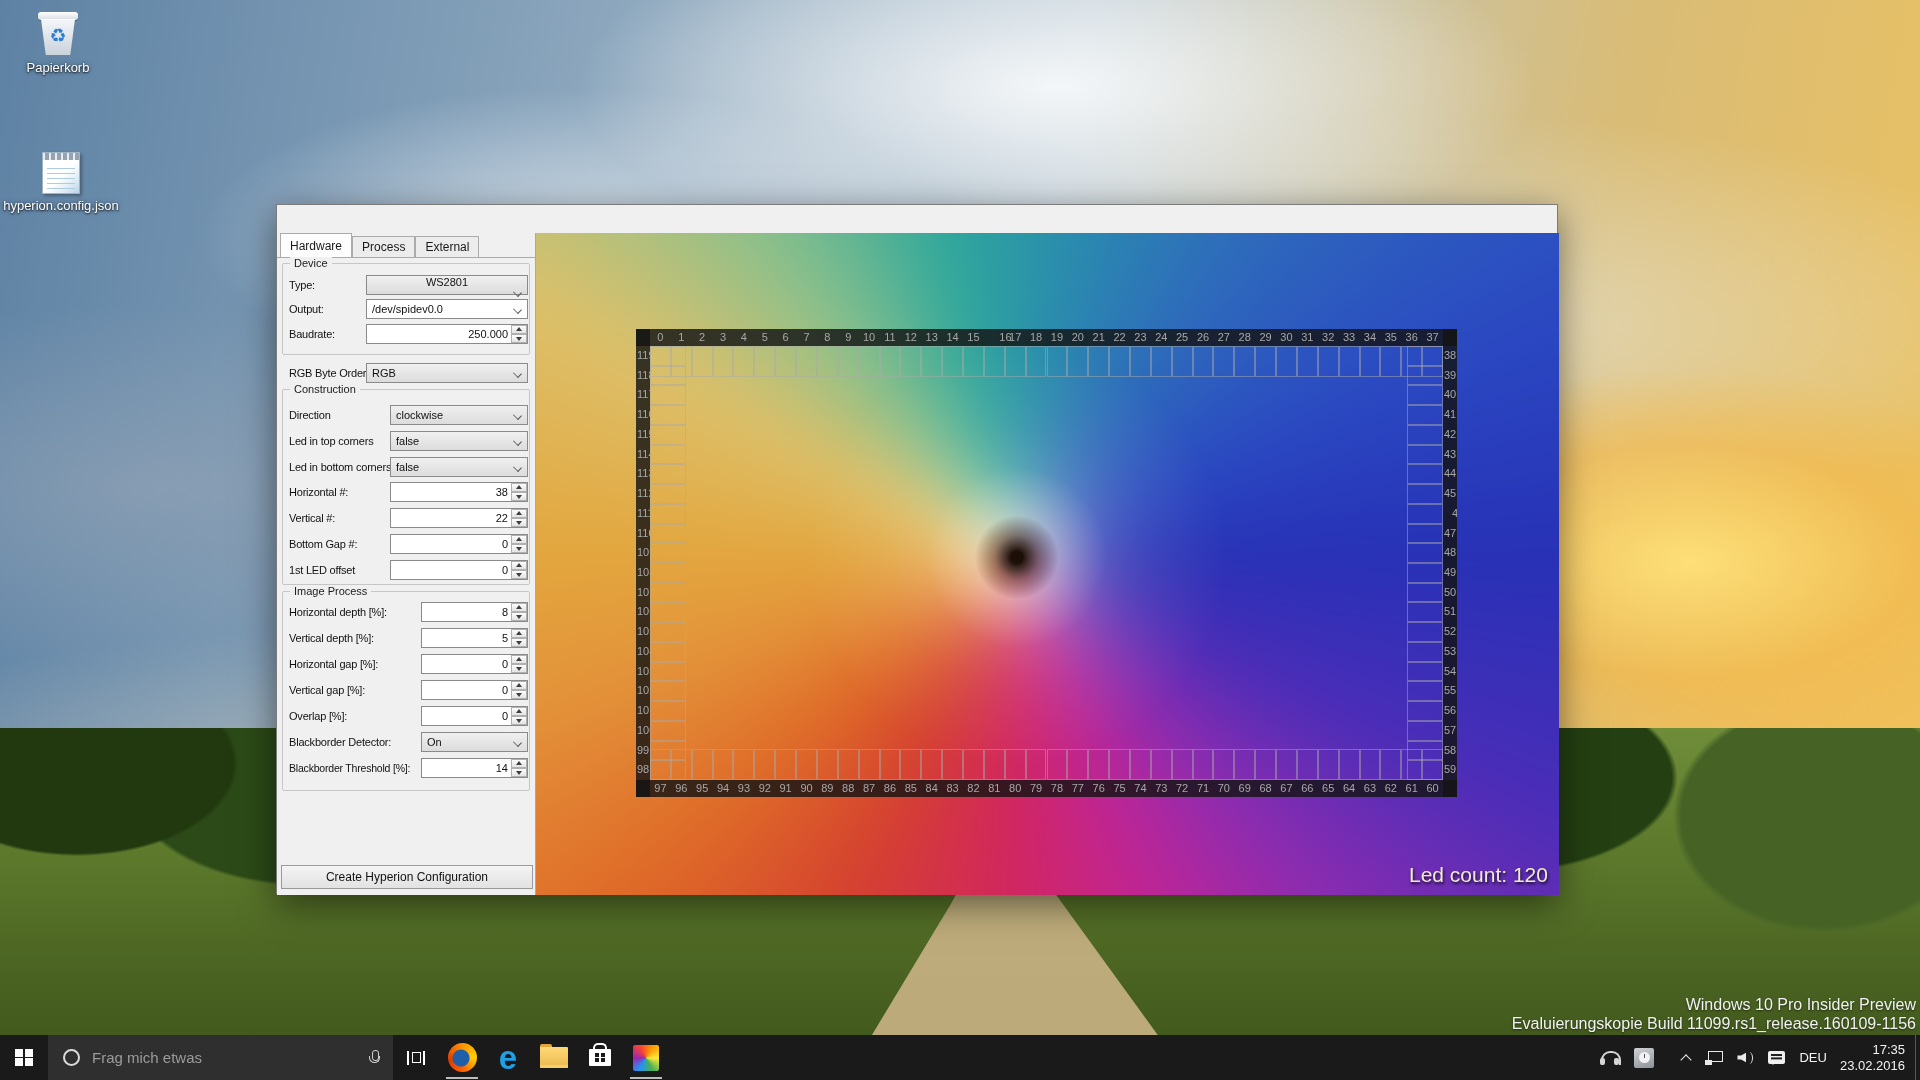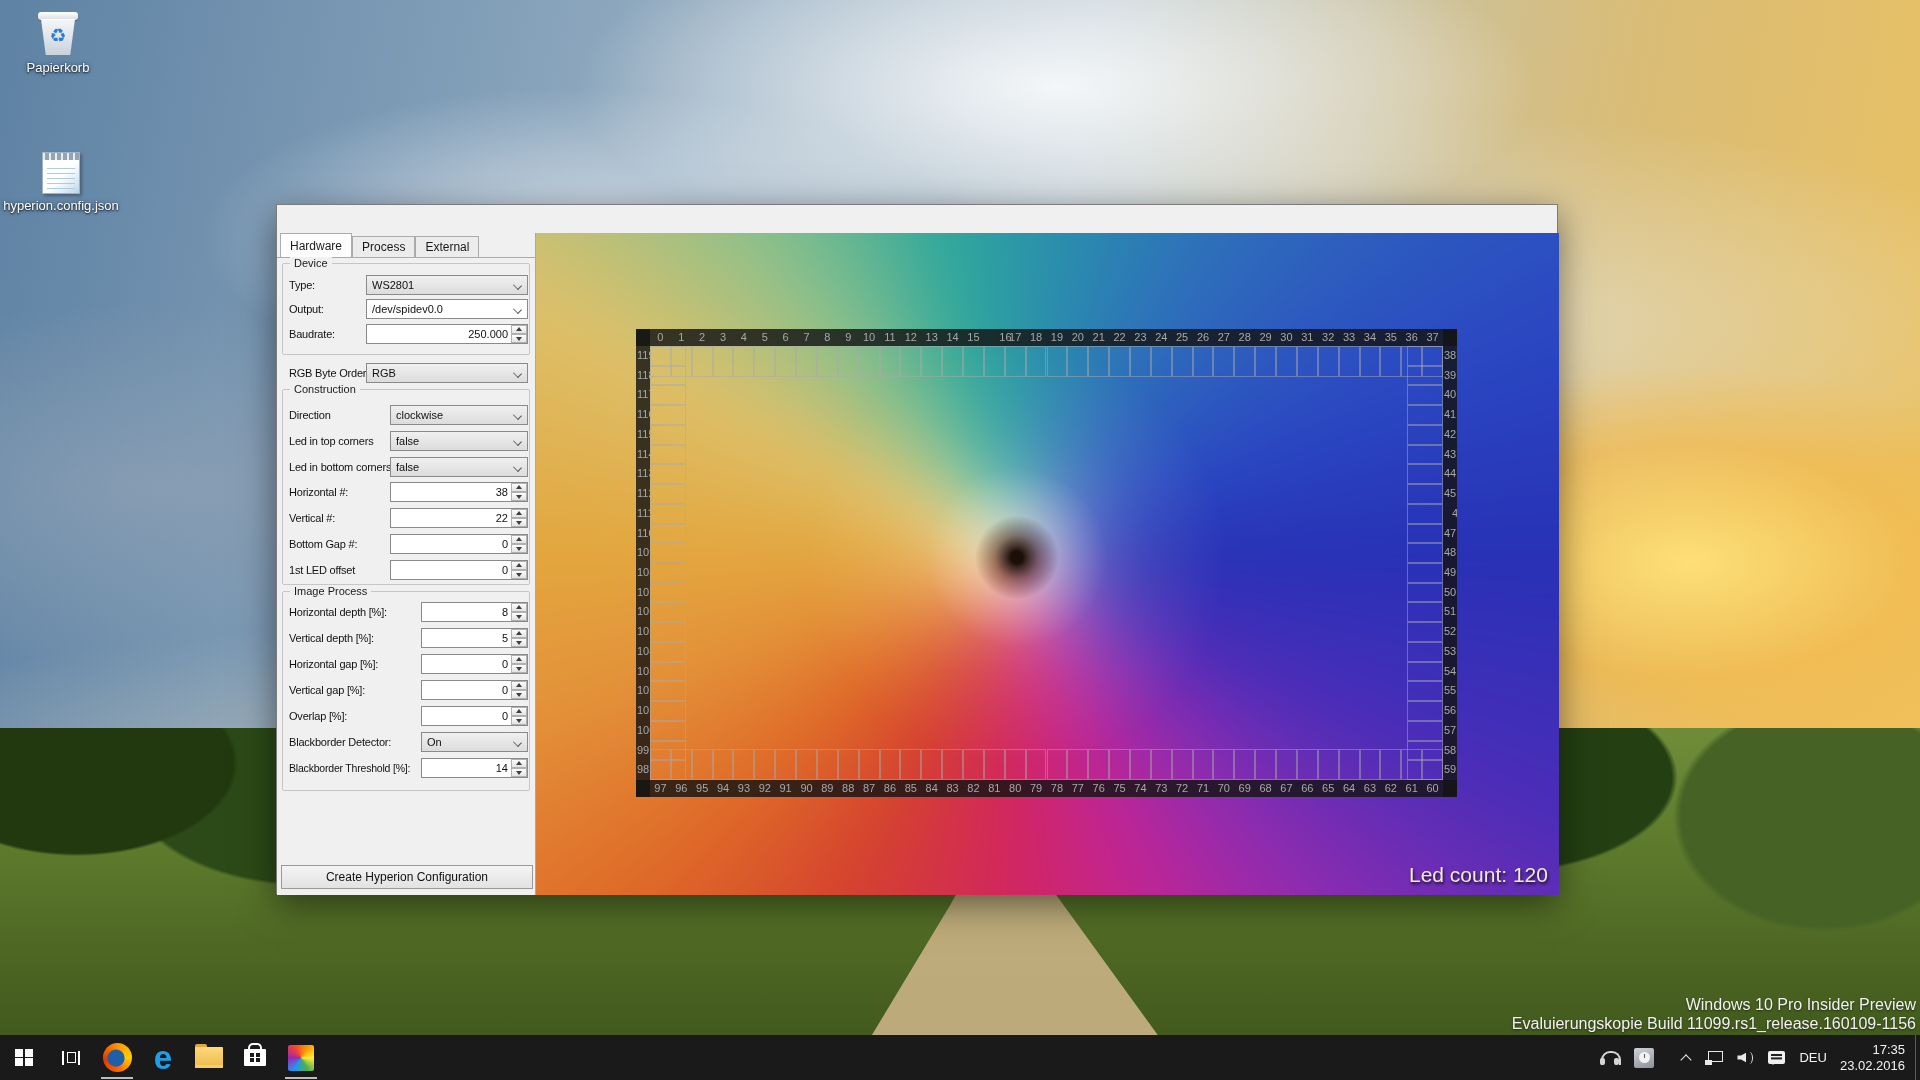--- a/index.html
+++ b/index.html
@@ -188,21 +188,21 @@
         <span class="tab active">Hardware</span>
         <span class="tab">Process</span>
         <span class="tab">External</span>
       </div>
       <div class="tabline"></div>
 
       <div class="groupbox" style="left:5px; top:30px; width:248px; height:92px;">
         <span class="legend">Device</span>
       </div>
       <span class="lbl" style="left:12px; top:46px;">Type:</span>
-      <div class="ctl combo gray" style="left:89px; top:42px; width:162px;">
+      <div class="ctl combo gray" style="left:89px; top:42px; width:162px;flex-direction:column;">
         <span>WS2801</span>
         <span class="chev"></span>
       </div>
       <span class="lbl" style="left:12px; top:70px;">Output:</span>
       <div class="ctl combo white" style="left:89px; top:66px; width:162px;">
         <span>/dev/spidev0.0</span>
         <span class="chev"></span>
       </div>
       <span class="lbl" style="left:12px; top:95px;">Baudrate:</span>
       <div class="ctl spinfield" style="left:89px; top:91px; width:162px;">
@@ -585,20 +585,25 @@
 
   <div class="taskbar">
     <div class="startbtn">
       <span class="winlogo">
           <i></i>
           <i></i>
           <i></i>
           <i></i>
         </span>
     </div>
+    <div class="searchbox">
+      <span class="cortana-ring"></span>
+      <span class="search-text">Frag mich etwas</span>
+      <span class="mic"></span>
+    </div>
     <div class="tb-icon">
         <span class="taskview">
           <i></i>
         </span>
       </div>
     <div class="tb-icon running">
         <span class="firefox"></span>
       </div>
     <div class="tb-icon">
         <span class="edge-e">e</span>

